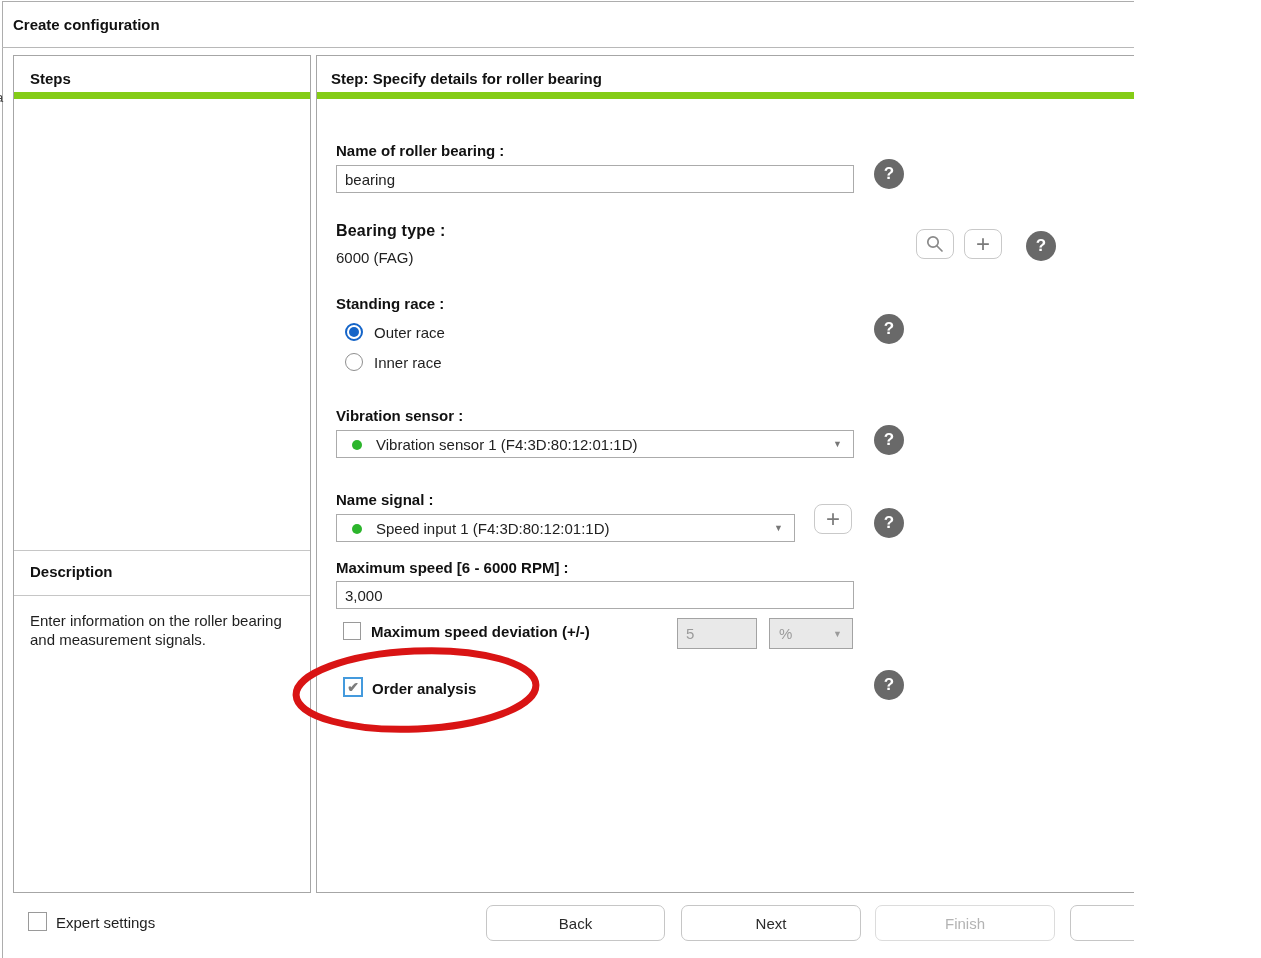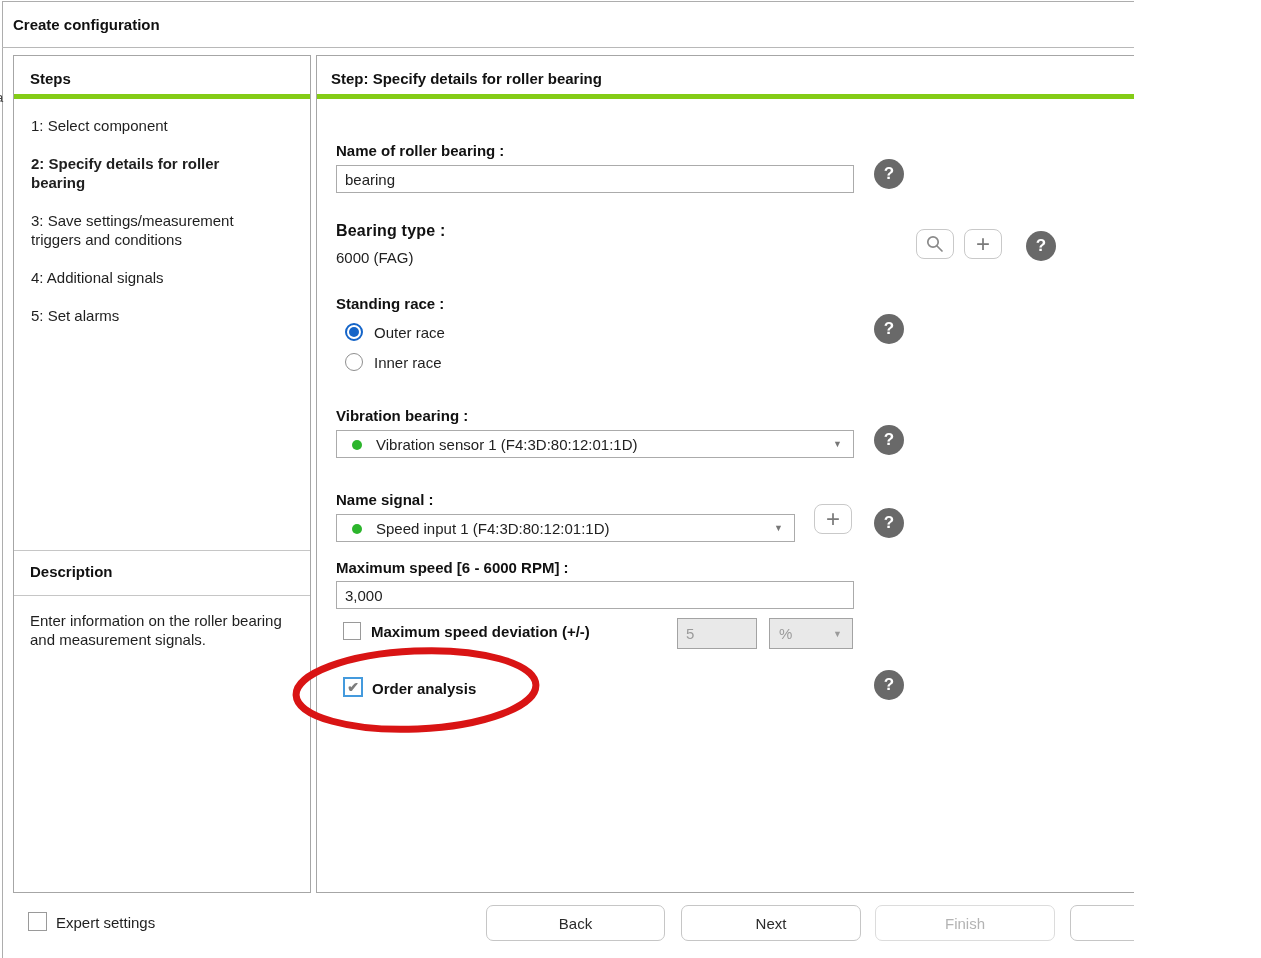--- a/index.html
+++ b/index.html
@@ -9,21 +9,21 @@
   .hline { position:absolute; height:1px; background:#adadad; }
   .vline { position:absolute; width:1px; background:#adadad; }
 
   .window-title { position:absolute; left:13px; top:16px; font-size:15px; font-weight:bold; color:#111; }
   .edge-artifact { position:absolute; left:-4px; top:90px; font-size:13px; color:#444; }
 
   .panel { position:absolute; background:#fff; border:1px solid #a6a6a6; }
   .left-panel  { left:13px;  top:55px; width:298px; height:838px; }
   .main-panel  { left:316px; top:55px; width:932px; height:838px; }
 
-  .panel-header { position:absolute; left:0; top:0; right:0; height:43px; border-bottom:5px solid #84cc16; }
+  .panel-header { position:absolute; left:0; top:0; right:0; height:43px; border-bottom:7px solid #84cc16; }
   .panel-header span { position:absolute; left:16px; top:14px; font-size:15px; font-weight:bold; color:#111; }
 
   .steps-list { position:absolute; left:17px; top:60px; width:242px; }
   .step-item { font-size:15px; line-height:19px; margin-bottom:19px; color:#1f1f1f; }
   .step-item.active { font-weight:bold; }
 
   .desc-section { position:absolute; left:0; top:494px; right:0; }
   .desc-sep1 { position:absolute; left:0; top:0; right:0; height:1px; background:#c6c6c6; }
   .desc-header { position:absolute; left:16px; top:13px; font-size:15px; font-weight:bold; color:#111;text-align:center; }
   .desc-sep2 { position:absolute; left:0; top:45px; right:0; height:1px; background:#c6c6c6; }
@@ -84,27 +84,20 @@
   <div class="hline" style="left:2px; top:1px; width:1259px;"></div>
   <div class="vline" style="left:2px; top:1px; height:957px;"></div>
   <div class="edge-artifact">a</div>
 
   <div class="window-title">Create configuration</div>
   <div class="hline" style="left:2px; top:47px; width:1259px; background:#b8b8b8;"></div>
 
   <div class="panel left-panel">
     <div class="panel-header">
       <span>Steps</span>
-    </div>
-    <div class="steps-list">
-      <div class="step-item">1: Select component</div>
-      <div class="step-item active">2: Specify details for roller bearing</div>
-      <div class="step-item">3: Save settings/measurement triggers and conditions</div>
-      <div class="step-item">4: Additional signals</div>
-      <div class="step-item">5: Set alarms</div>
     </div>
     <div class="desc-section">
       <div class="desc-sep1"></div>
       <div class="desc-header">Description</div>
       <div class="desc-sep2"></div>
       <div class="desc-text">Enter information on the roller bearing and measurement signals.</div>
     </div>
   </div>
 
   <div class="panel main-panel">
@@ -141,21 +134,21 @@
       <div class="radio-label">Outer race</div>
     </div>
     <div class="radio-row" style="left:28px; top:297px;">
       <div class="radio-outer"></div>
       <div class="radio-label">Inner race</div>
     </div>
     <div class="help-icon" style="left:557px; top:258px;">
       <span>?</span>
     </div>
 
-    <div class="field-label" style="left:19px; top:351px;">Vibration bearing :</div>
+    <div class="field-label" style="left:19px; top:351px;">Vibration sensor :</div>
     <div class="dropdown" style="left:19px; top:374px; width:518px;">
       <div class="dot"></div>
       <div class="dd-text">Vibration sensor 1 (F4:3D:80:12:01:1D)</div>
       <div class="caret">▼</div>
     </div>
     <div class="help-icon" style="left:557px; top:369px;">
       <span>?</span>
     </div>
 
     <div class="field-label" style="left:19px; top:435px;">Name signal :</div>

